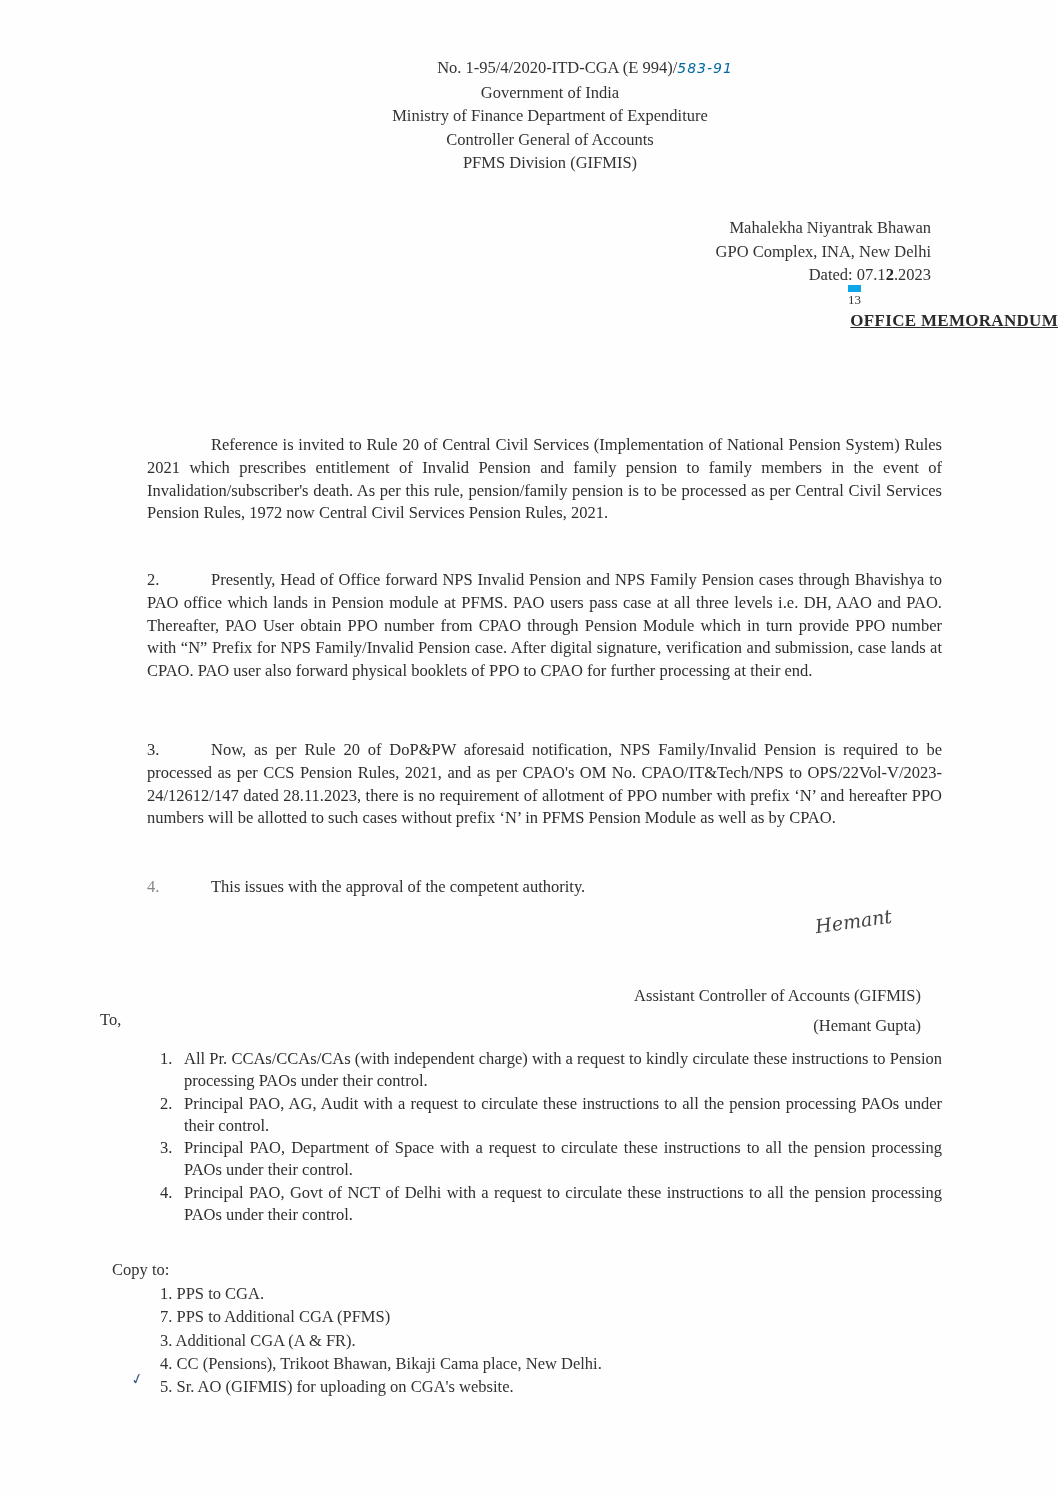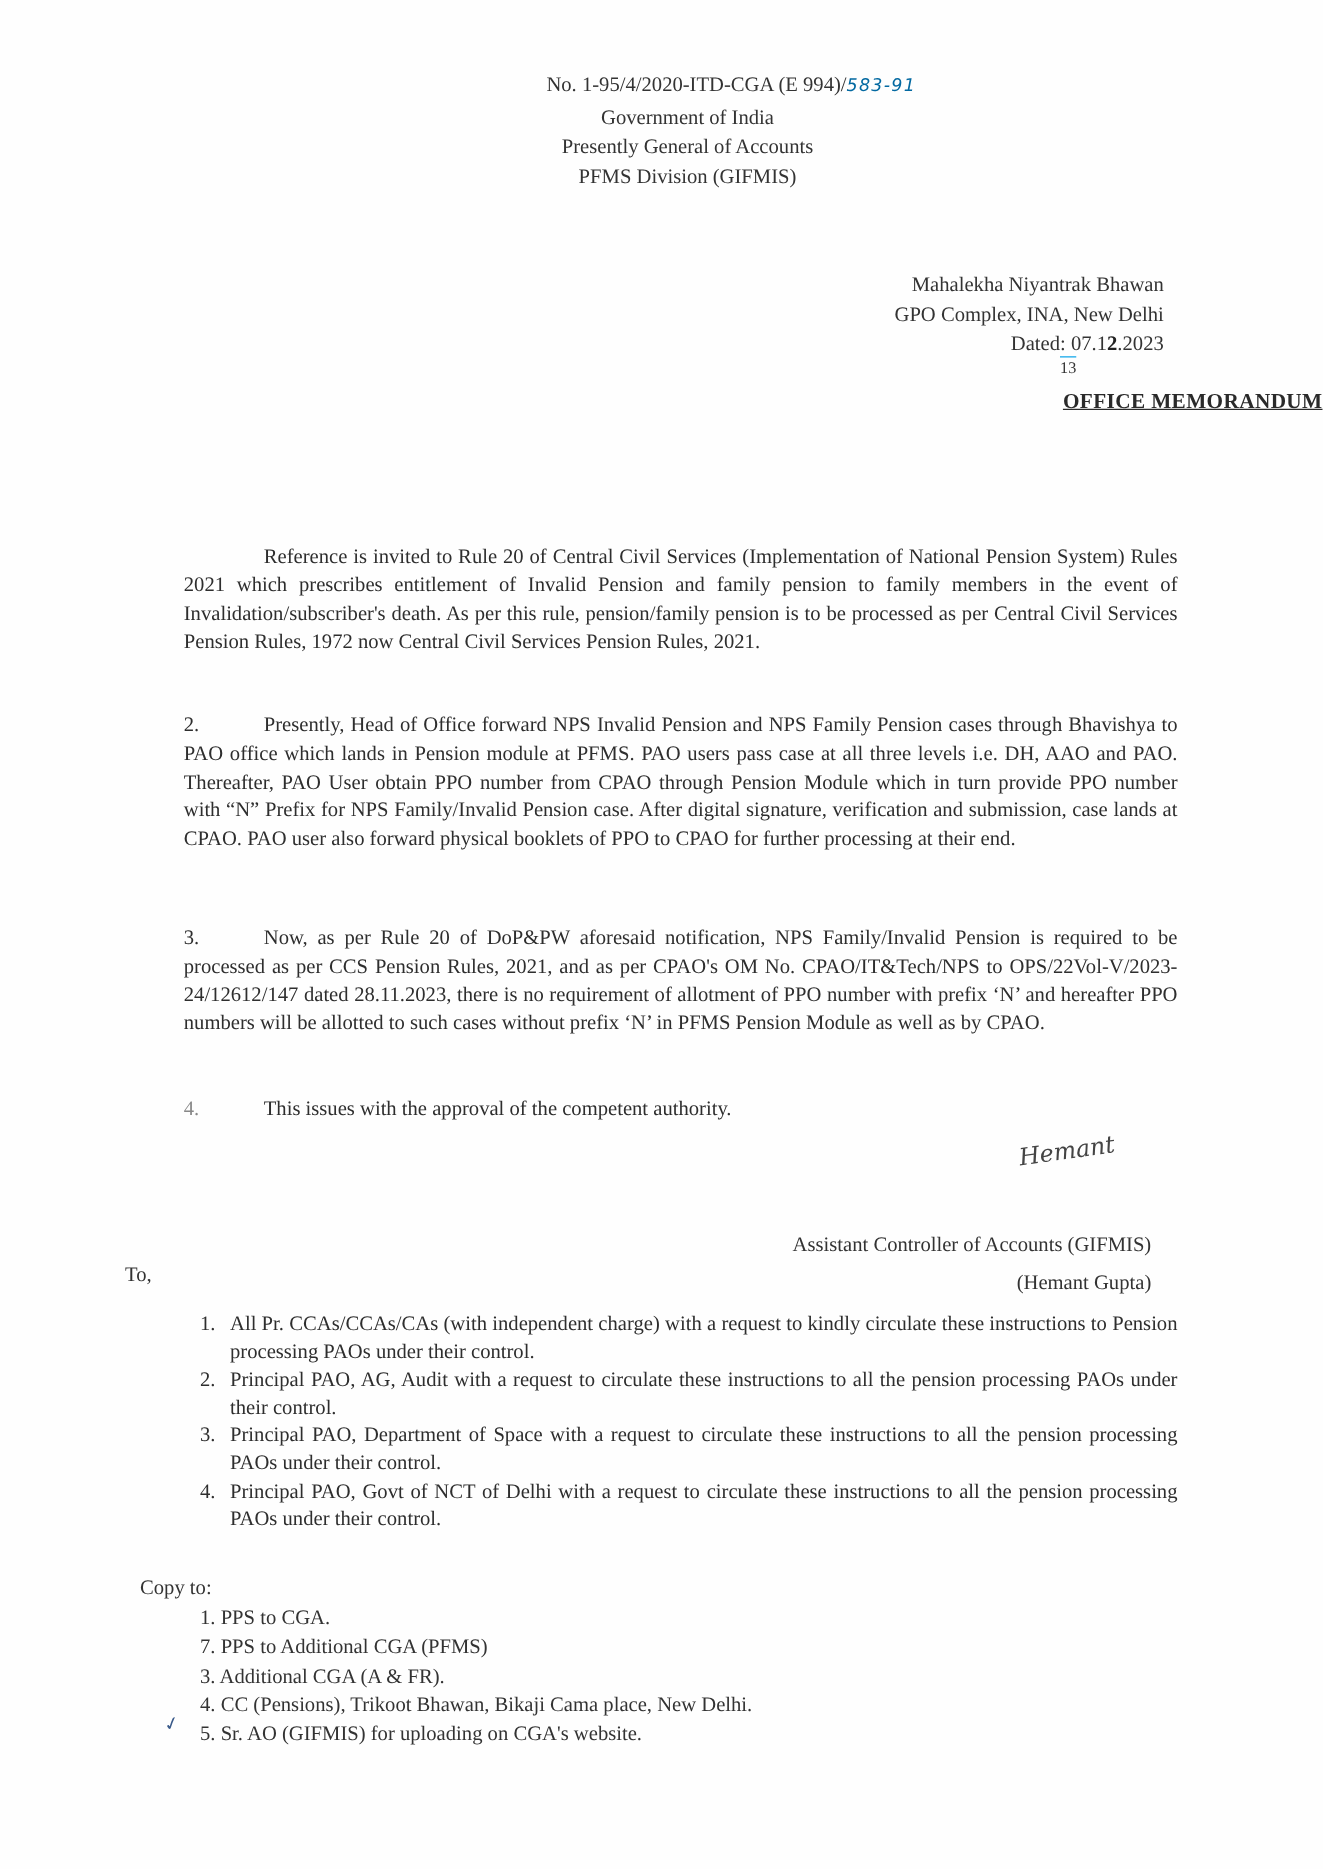--- a/index.html
+++ b/index.html
@@ -7,21 +7,21 @@
       width: 1058px; height: 1495px; position: relative; overflow: hidden;
       font-family: "Liberation Serif", serif; color: #2a2a2a;
     }
     .page { position: absolute; left: 0; top: 0; width: 1058px; height: 1495px; background: #fefefe; }
     .hdr-block { position: absolute; left: 300px; top: 56px; width: 500px; text-align: center; font-size: 16.5px; line-height: 23.5px; color: #333; }
     .hdr-block .ref { display: inline-block; padding-left: 70px; }
     .hw { font-family: "DejaVu Sans", sans-serif; font-size: 14px; color: #0369a1; letter-spacing: 1px; font-style: italic; }
     .addr { position: absolute; right: 127px; top: 216px; text-align: right; font-size: 16.5px; line-height: 23.5px; color: #333; }
     .date-line { position: relative; }
     .date-fix { font-weight: bold; color: #222; }
-    .date-under { position: absolute; right: 70px; top: 22px; font-size: 13px; line-height: 13px; border-top: 1px solid #0ea5e9; padding-top: 1px; color: #333; }
+    .date-under { position: absolute; right: 70px; top: 22px; font-size: 13px; line-height: 13px; border-top: 7px solid #0ea5e9; padding-top: 1px; color: #333; }
     .om-title { position: absolute; left: 0; width: 1058px; top: 311px; text-align: right; font-weight: bold; font-size: 17px; text-decoration: underline; color: #2a2a2a; letter-spacing: 0.3px; }
     .subject { position: absolute; left: 147px; top: 355px; width: 795px; font-weight: bold; font-size: 16.5px; line-height: 29px; text-align: justify; text-align-last: left; color: #2a2a2a; }
     .subject sup { font-size: 10px; }
     .para { position: absolute; left: 147px; width: 795px; font-size: 16.5px; line-height: 22.8px; text-align: justify; color: #2e2e2e; }
     .para .num { display: inline-block; width: 64px; }
     .para .indent { display: inline-block; width: 64px; }
     .sig-mark { position: absolute; left: 815px; top: 910px; font-family: "DejaVu Serif", serif; font-style: italic; font-size: 19px; color: #444; transform: rotate(-8deg); }
     .sig-name { position: absolute; right: 137px; top: 1014px; font-size: 16.5px; line-height: 24px; text-align: right; color: #333; }
     .sig-desig { position: absolute; right: 137px; top: 984px; font-size: 16.5px; line-height: 24px; text-align: right; color: #333; }
     .to-label { position: absolute; left: 100px; top: 1010px; font-size: 16.5px; color: #333; }
@@ -37,21 +37,22 @@
 </head>
 <body>
 
 <div class="page">
 
   <div class="hdr-block">
     <div class="ref">
       <span>No. 1-95/4/2020-ITD-CGA (E 994)/</span><span class="hw">583-91</span>
     </div>
     <div>Government of India</div>
-    <div>Presently General of Accounts</div>
+    <div>Ministry of Finance Department of Expenditure</div>
+    <div>Controller General of Accounts</div>
     <div>PFMS Division (GIFMIS)</div>
   </div>
 
   <div class="addr">
     <div>Mahalekha Niyantrak Bhawan</div>
     <div>GPO Complex, INA, New Delhi</div>
     <div class="date-line">
       <span>Dated: 07.1</span><span class="date-fix">2</span><span>.2023</span>
       <span class="date-under">13</span>
     </div>

